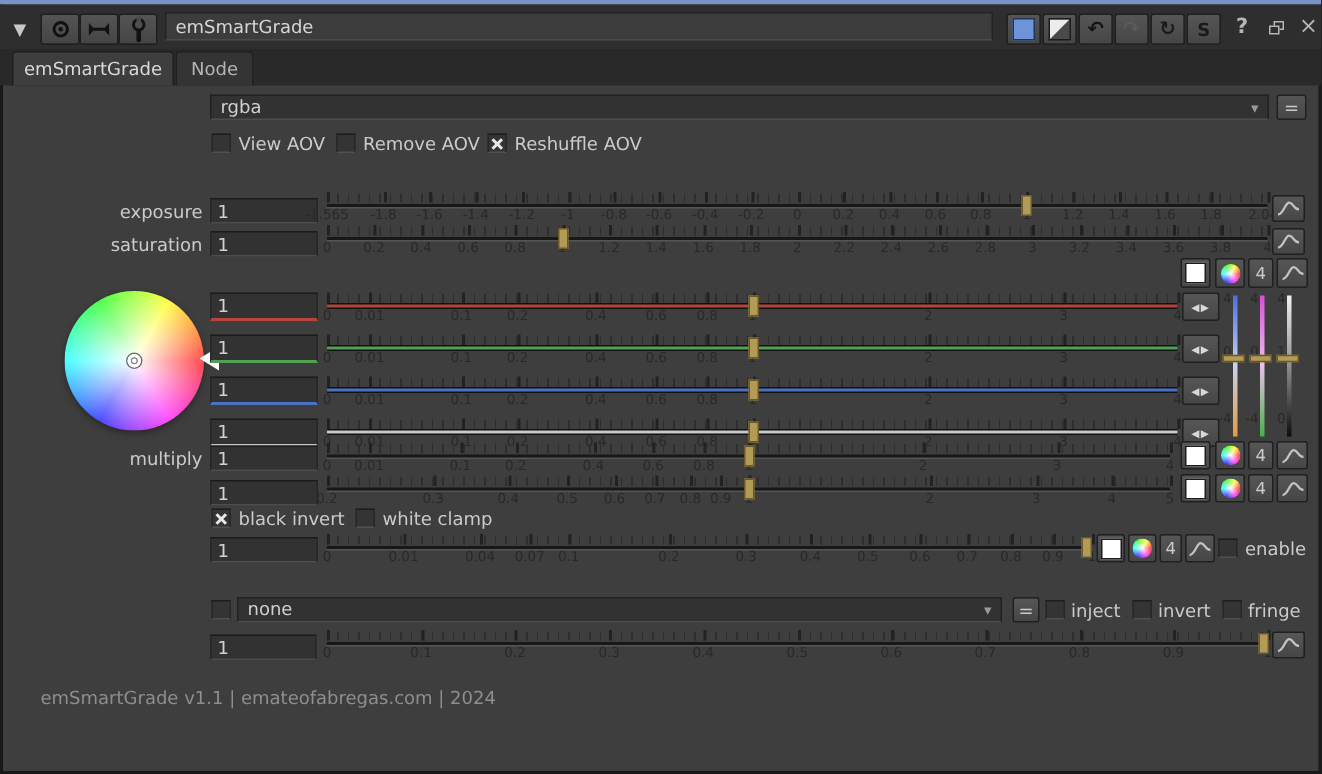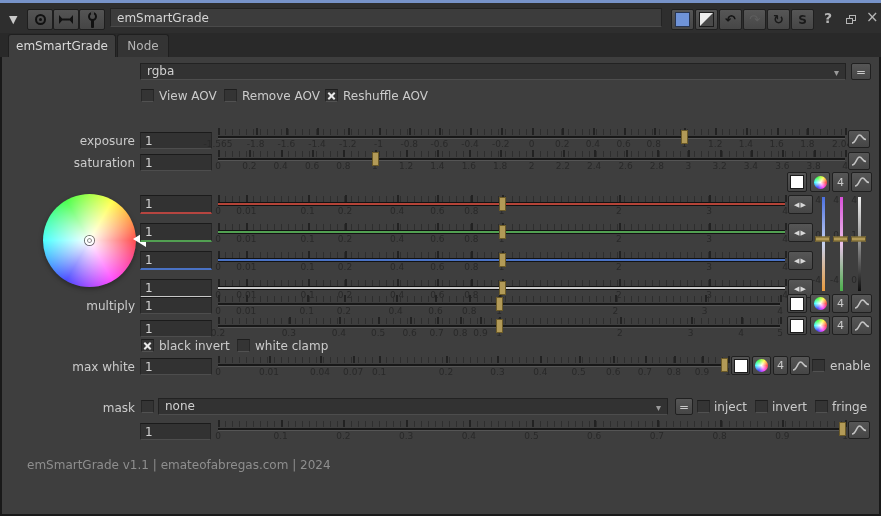--- a/index.html
+++ b/index.html
@@ -531,21 +531,20 @@
       <svg width="16" height="12" viewBox="0 0 16 12">
         <path d="M1 10 C5 10 5.5 2 8.5 2 C11.5 2 11 6.5 15 6.5" fill="none" stroke="#c4c4c4" stroke-width="1.5"></path>
       </svg>
     </button>
 
   <span class="cb checked" style="left:141px;top:339px;"></span>
   <span class="cblabel" style="left:159px;top:339px;">black invert</span>
   <span class="cb" style="left:237px;top:339px;"></span>
   <span class="cblabel" style="left:255px;top:339px;">white clamp</span>
 
-  <span class="lbl" style="top:360px;">max white</span>
   <input class="field" style="left: 140px; top: 358px; width: 72px;" value="1">
   <div class="slider" style="left:218px;top:356px;width:510px;">
       <div class="s-ticks">
         <i style="left: 0%;"></i>
         <i style="left: 10%;"></i>
         <i style="left: 20%;"></i>
         <i style="left: 26.5%;"></i>
         <i style="left: 31.6%;"></i>
         <i style="left: 44.7%;"></i>
         <i style="left: 54.8%;"></i>
@@ -584,21 +583,20 @@
     </button>
   <button class="sqbtn fourbtn" style="left:773px;top:356px;width:15px;height:19px;">4</button>
   <button class="sqbtn curve" style="left:790px;top:356px;width:20px;height:19px;">
       <svg width="16" height="12" viewBox="0 0 16 12">
         <path d="M1 10 C5 10 5.5 2 8.5 2 C11.5 2 11 6.5 15 6.5" fill="none" stroke="#c4c4c4" stroke-width="1.5"></path>
       </svg>
     </button>
   <span class="cb" style="left:812px;top:359px;"></span>
   <span class="cblabel" style="left:830px;top:359px;">enable</span>
 
-  <span class="lbl" style="top:401px;">mask</span>
   <span class="cb" style="left:141px;top:400px;"></span>
   <div class="dd" style="left:158px;top:398px;width:510px;">
     <span>none</span>
     <span class="arr">▾</span>
   </div>
   <button class="sqbtn" style="left:675px;top:398px;width:18px;height:17px;font-size:12px;">=</button>
   <span class="cb" style="left:697px;top:400px;"></span>
   <span class="cblabel" style="left:714px;top:400px;">inject</span>
   <span class="cb" style="left:755px;top:400px;"></span>
   <span class="cblabel" style="left:772px;top:400px;">invert</span>

